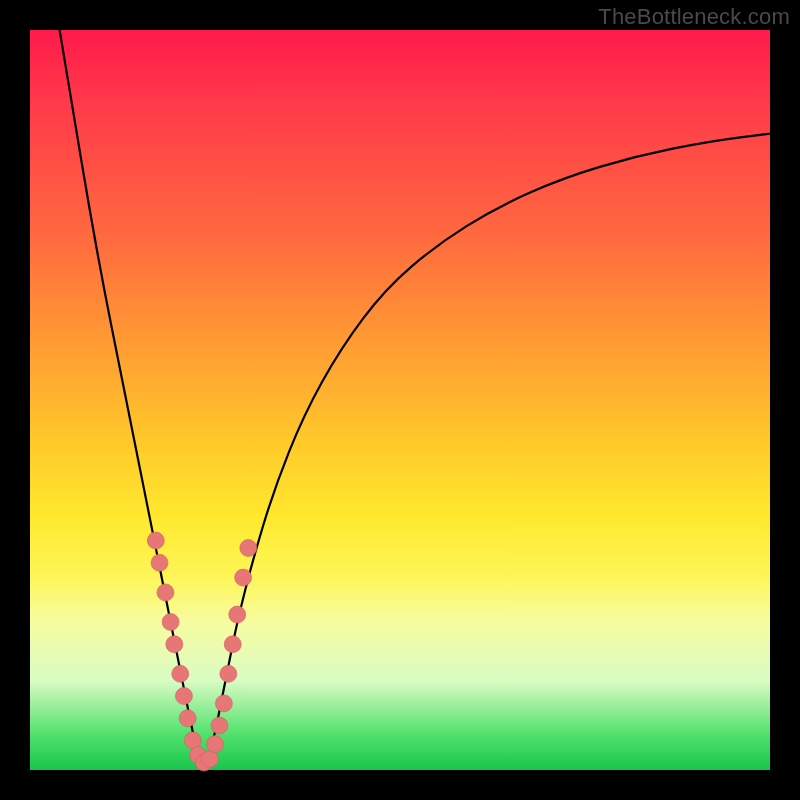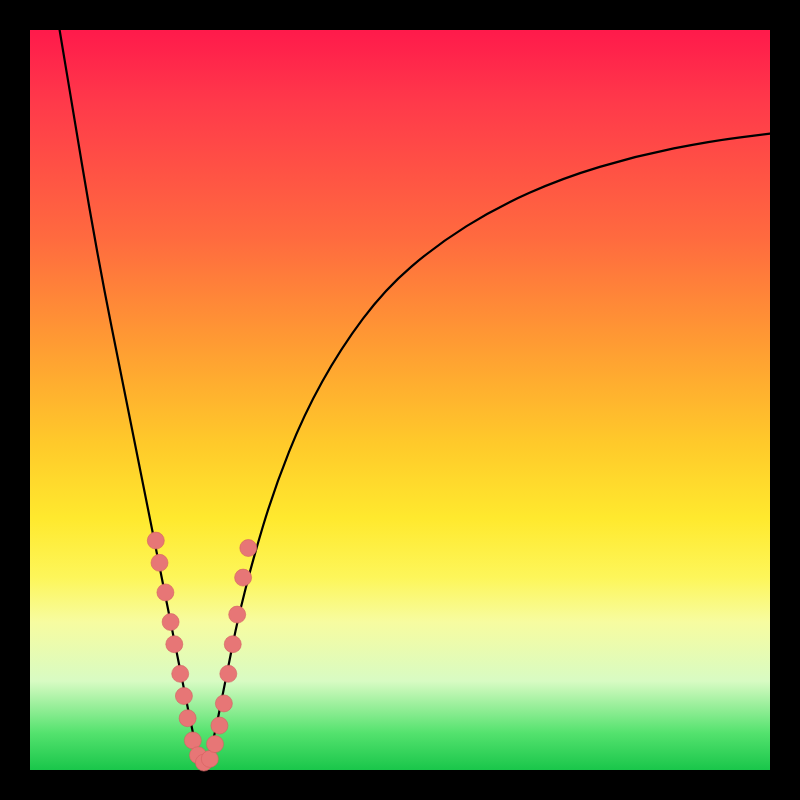--- a/index.html
+++ b/index.html
@@ -96,13 +96,14 @@
           <circle cx="189.44" cy="695.6" r="8.5" class="marker"></circle>
           <circle cx="193.88" cy="673.4" r="8.5" class="marker"></circle>
           <circle cx="198.32000000000002" cy="643.8" r="8.5" class="marker"></circle>
           <circle cx="202.75999999999996" cy="614.2" r="8.5" class="marker"></circle>
           <circle cx="207.20000000000002" cy="584.6" r="8.5" class="marker"></circle>
           <circle cx="213.12000000000003" cy="547.6" r="8.5" class="marker"></circle>
           <circle cx="218.29999999999998" cy="518" r="8.5" class="marker"></circle>
         </g>
     </svg>
   </div>
+  <div class="watermark">TheBottleneck.com</div>
 </div>
 
 </body></html>

